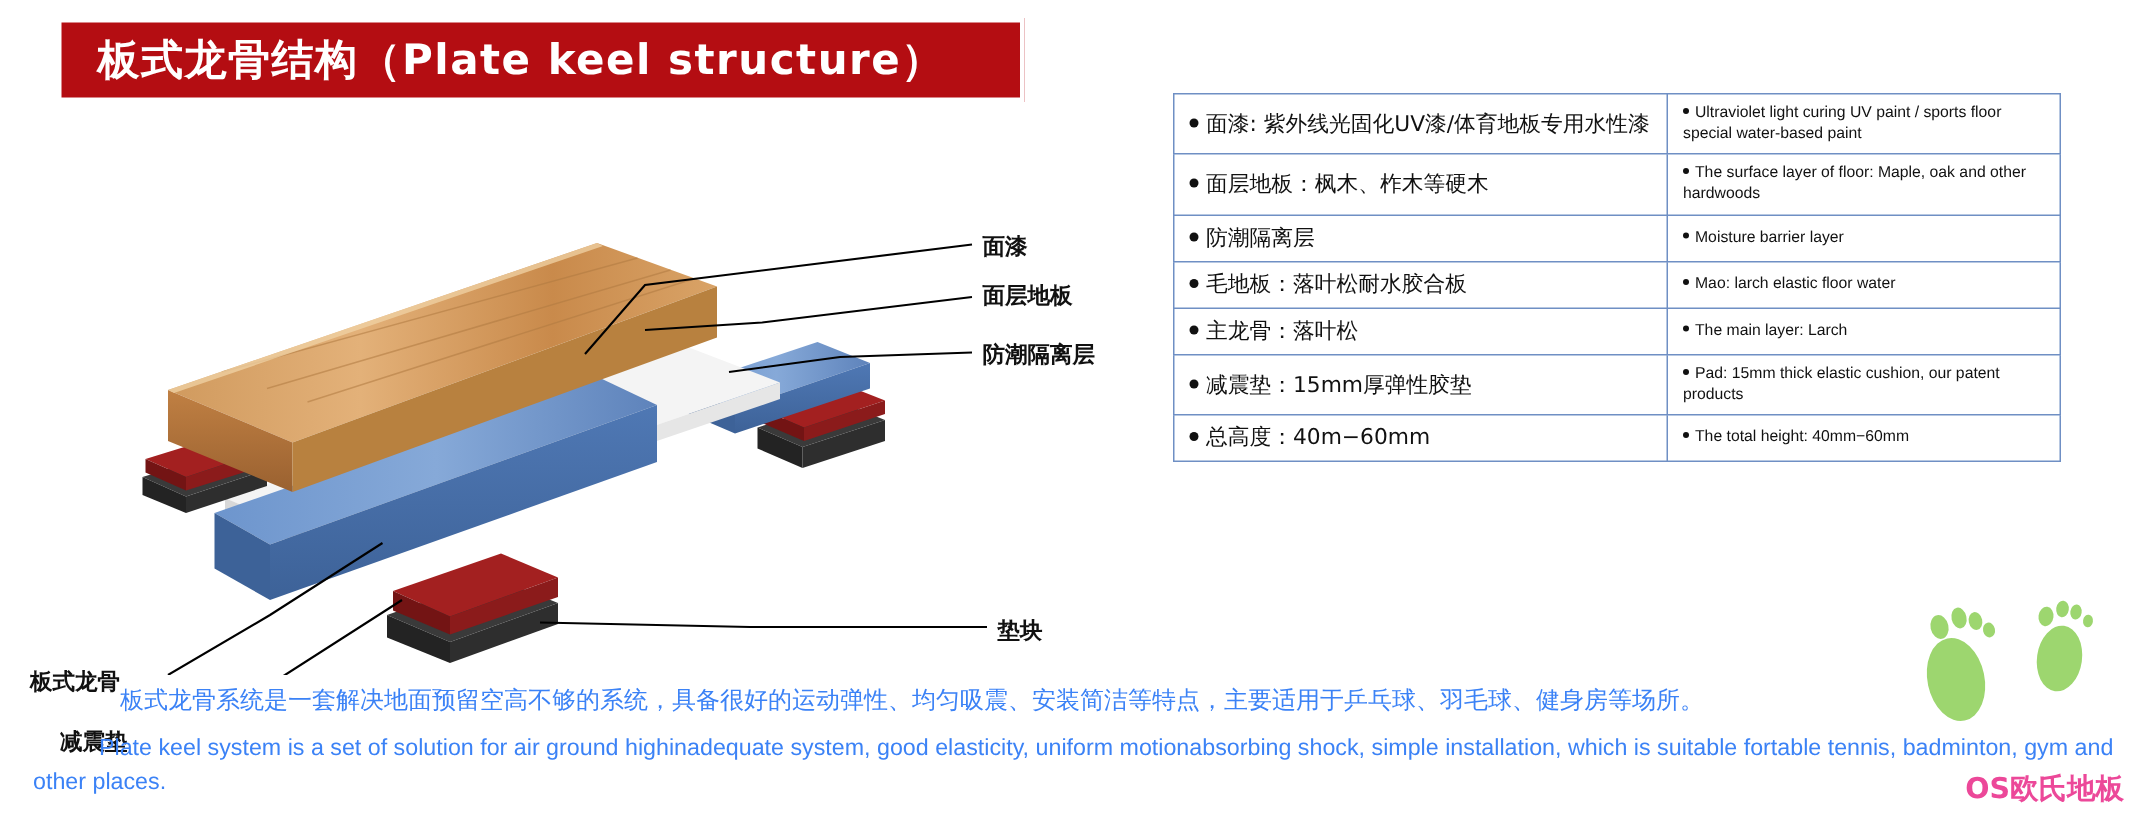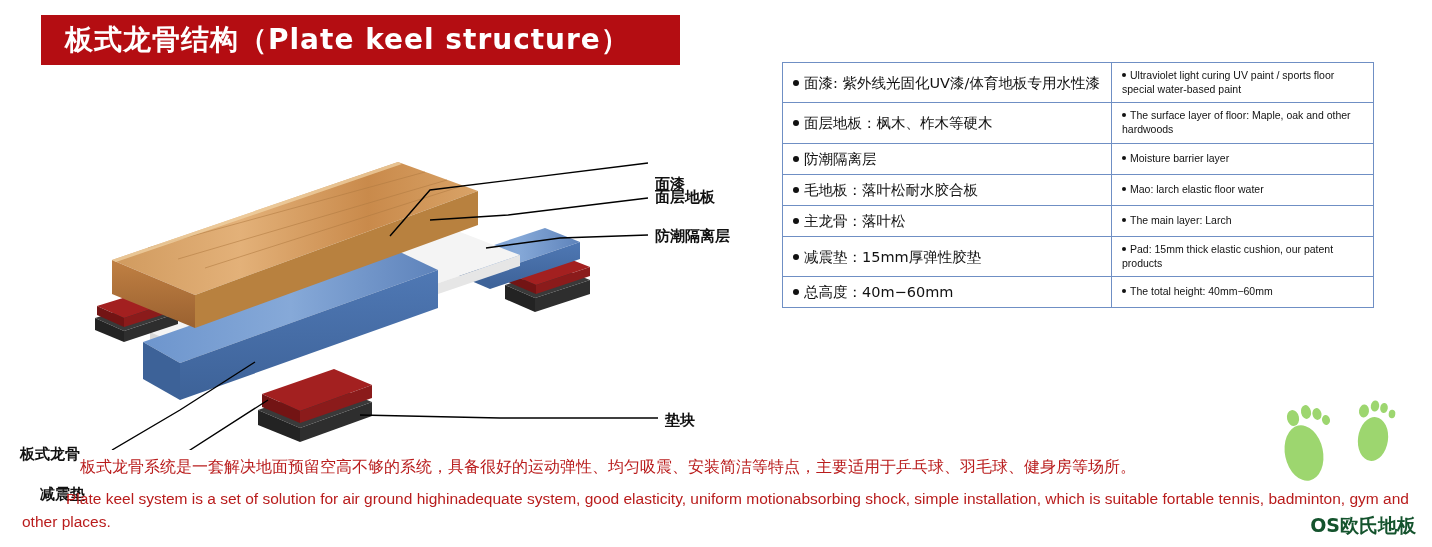--- a/index.html
+++ b/index.html
@@ -54,21 +54,21 @@
 
   
   .callout {
     position: absolute;
     font-size: 15px;
     font-weight: bold;
     color: #111;
     font-family: "DejaVu Sans", sans-serif;
     white-space: nowrap;
   }
-  .callout.c1 { left: 655px; top: 85px; margin-top: 20px; }
+  .callout.c1 { left: 655px; top: 85px; }
   .callout.c2 { left: 655px; top: 118px; }
   .callout.c3 { left: 655px; top: 157px; }
   .callout.c4 { left: 665px; top: 341px; }
   .callout.c5 { left: 20px;  top: 375px; }
   .callout.c6 { left: 40px;  top: 415px; }
 
   
   .spec-table {
     position: absolute;
     left: 782px;
@@ -112,21 +112,21 @@
     margin-right: 4px;
     vertical-align: 2px;
   }
 
   
   .para {
     position: absolute;
     left: 22px;
     width: 1390px;
     font-size: 16px;
-    color: #b91c1c;
+    color: #3b82f6;
     line-height: 1.5;
   }
   .para.cn {
     top: 455px;
     text-indent: 58px;
     font-family: "DejaVu Sans", sans-serif;
   }
   .para.en {
     top: 487px;
     text-indent: 44px;
@@ -142,21 +142,21 @@
     width: 150px;
     height: 110px;
     pointer-events: none;
   }
   .logo {
     position: absolute;
     right: 16px;
     bottom: 8px;
     font-size: 19px;
     font-weight: bold;
-    color: #14532d;
+    color: #ec4899;
     font-family: "DejaVu Sans", sans-serif;
     white-space: nowrap;
   }
 </style>
 </head>
 <body>
 
 <div id="page">
 
   <div class="title-banner">

